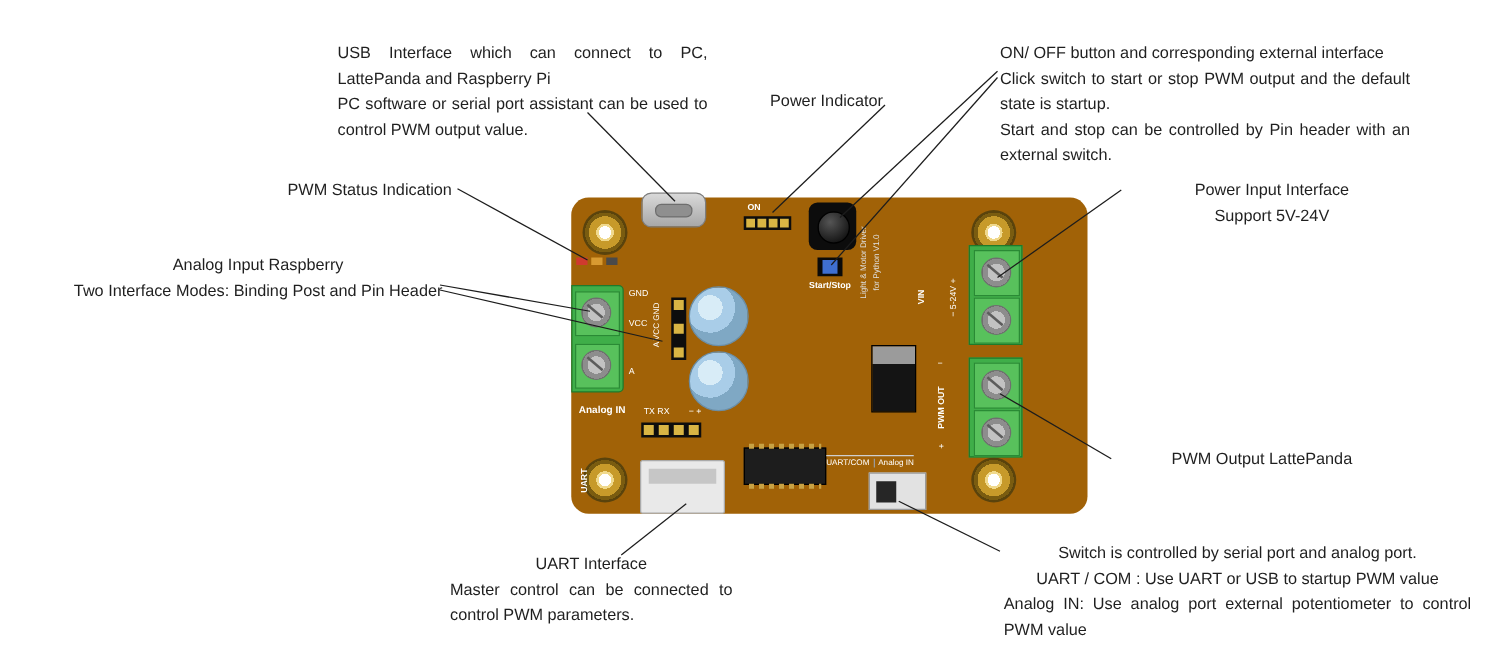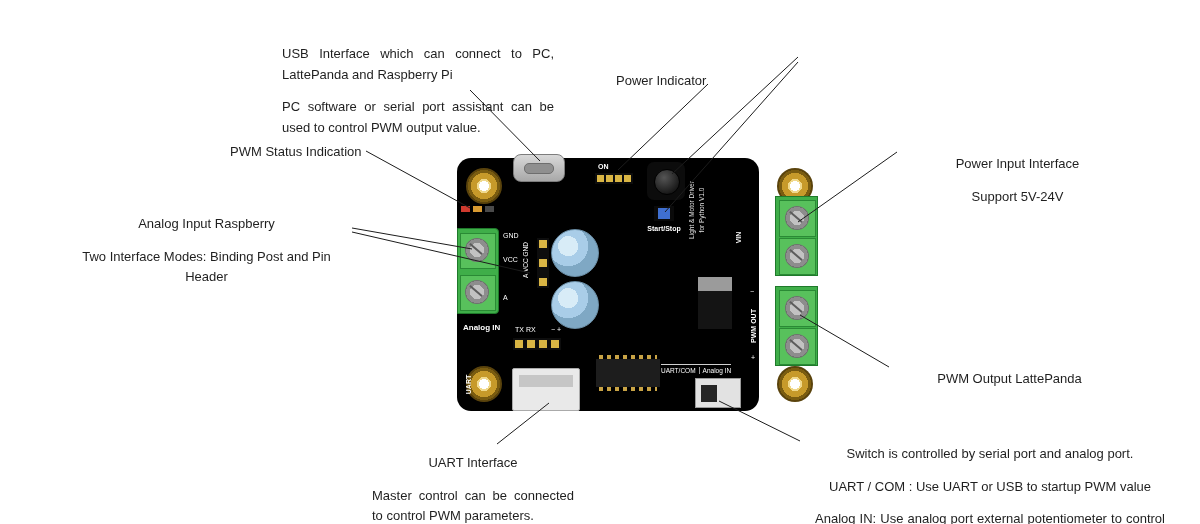--- a/index.html
+++ b/index.html
@@ -2,36 +2,36 @@
 <html><head>
 <meta charset="utf-8">
 <style>
   html,body{margin:0;padding:0;background:#fff;}
   .stage{position:relative;width:1200px;height:524px;background:#fff;overflow:hidden;
          font-family:"Liberation Sans",sans-serif;}
   svg.leaders{position:absolute;left:0;top:0;pointer-events:none;z-index:5;}
 
   
   .ann{position:absolute;font-size:13px;line-height:20.5px;color:#1f1f1f;z-index:2;}
-  .ann p{margin:12px;text-align:justify;}
+  .ann p{margin:0;text-align:justify;}
   .ann p.nj{text-align:center;}
 
   .a-usb{left:270px;top:32px;width:296px;}
   .a-pind{left:616px;top:71px;}
   .a-onoff{left:800px;top:32px;width:328px;}
   .a-pwmst{left:230px;top:142px;}
   .a-analog{left:55px;top:202px;width:303px;}
   .a-pin{left:900px;top:142px;width:235px;}
   .a-pout{left:893px;top:357px;width:233px;}
   .a-uart{left:360px;top:441px;width:226px;}
   .a-sw{left:803px;top:432px;width:374px;}
 
   
-  .board{position:absolute;left:457px;top:158px;width:302px;height:253px;
-         background:#000000;border-radius:14px;z-index:1;}
+  .board{position:absolute;left:457px;top:158px;width:413px;height:253px;
+         background:#a16207;border-radius:14px;z-index:1;}
   .c{position:absolute;box-sizing:border-box;}
 
   .hole{width:36px;height:36px;border-radius:50%;
     background:radial-gradient(circle,#ffffff 0 5px,#f0d98c 5px 7px,#c79a2a 7px 13px,#7a5c10 13px 16px,#5a430c 16px 18px);}
   .h-tl{left:9px;top:10px;} .h-tr{left:320px;top:10px;}
   .h-bl{left:9px;top:208px;} .h-br{left:320px;top:208px;}
 
   .usbc{left:56px;top:-4px;width:52px;height:28px;background:linear-gradient(180deg,#d9d9d9,#a8a8a8);
         border:1px solid #7d7d7d;border-radius:8px;}
   .usbc::after{content:"";position:absolute;left:10px;right:10px;top:8px;height:9px;border-radius:5px;
@@ -132,20 +132,25 @@
 
   <div class="ann a-usb">
     <p>USB Interface which can connect to PC, LattePanda and Raspberry Pi</p>
     <p>PC software or serial port assistant can be used to control PWM output value.</p>
   </div>
 
   <div class="ann a-pind">
     <span>Power Indicator</span>
   </div>
 
+  <div class="ann a-onoff">
+    <p>ON/ OFF button and corresponding external interface</p>
+    <p>Click switch to start or stop PWM output and the default state is startup.</p>
+    <p>Start and stop can be controlled by Pin header with an external switch.</p>
+  </div>
 
   <div class="ann a-pwmst">
     <span>PWM Status Indication</span>
   </div>
 
   <div class="ann a-analog">
     <p class="nj">Analog Input Raspberry</p>
     <p class="nj">Two Interface Modes: Binding Post and Pin Header</p>
   </div>
 

